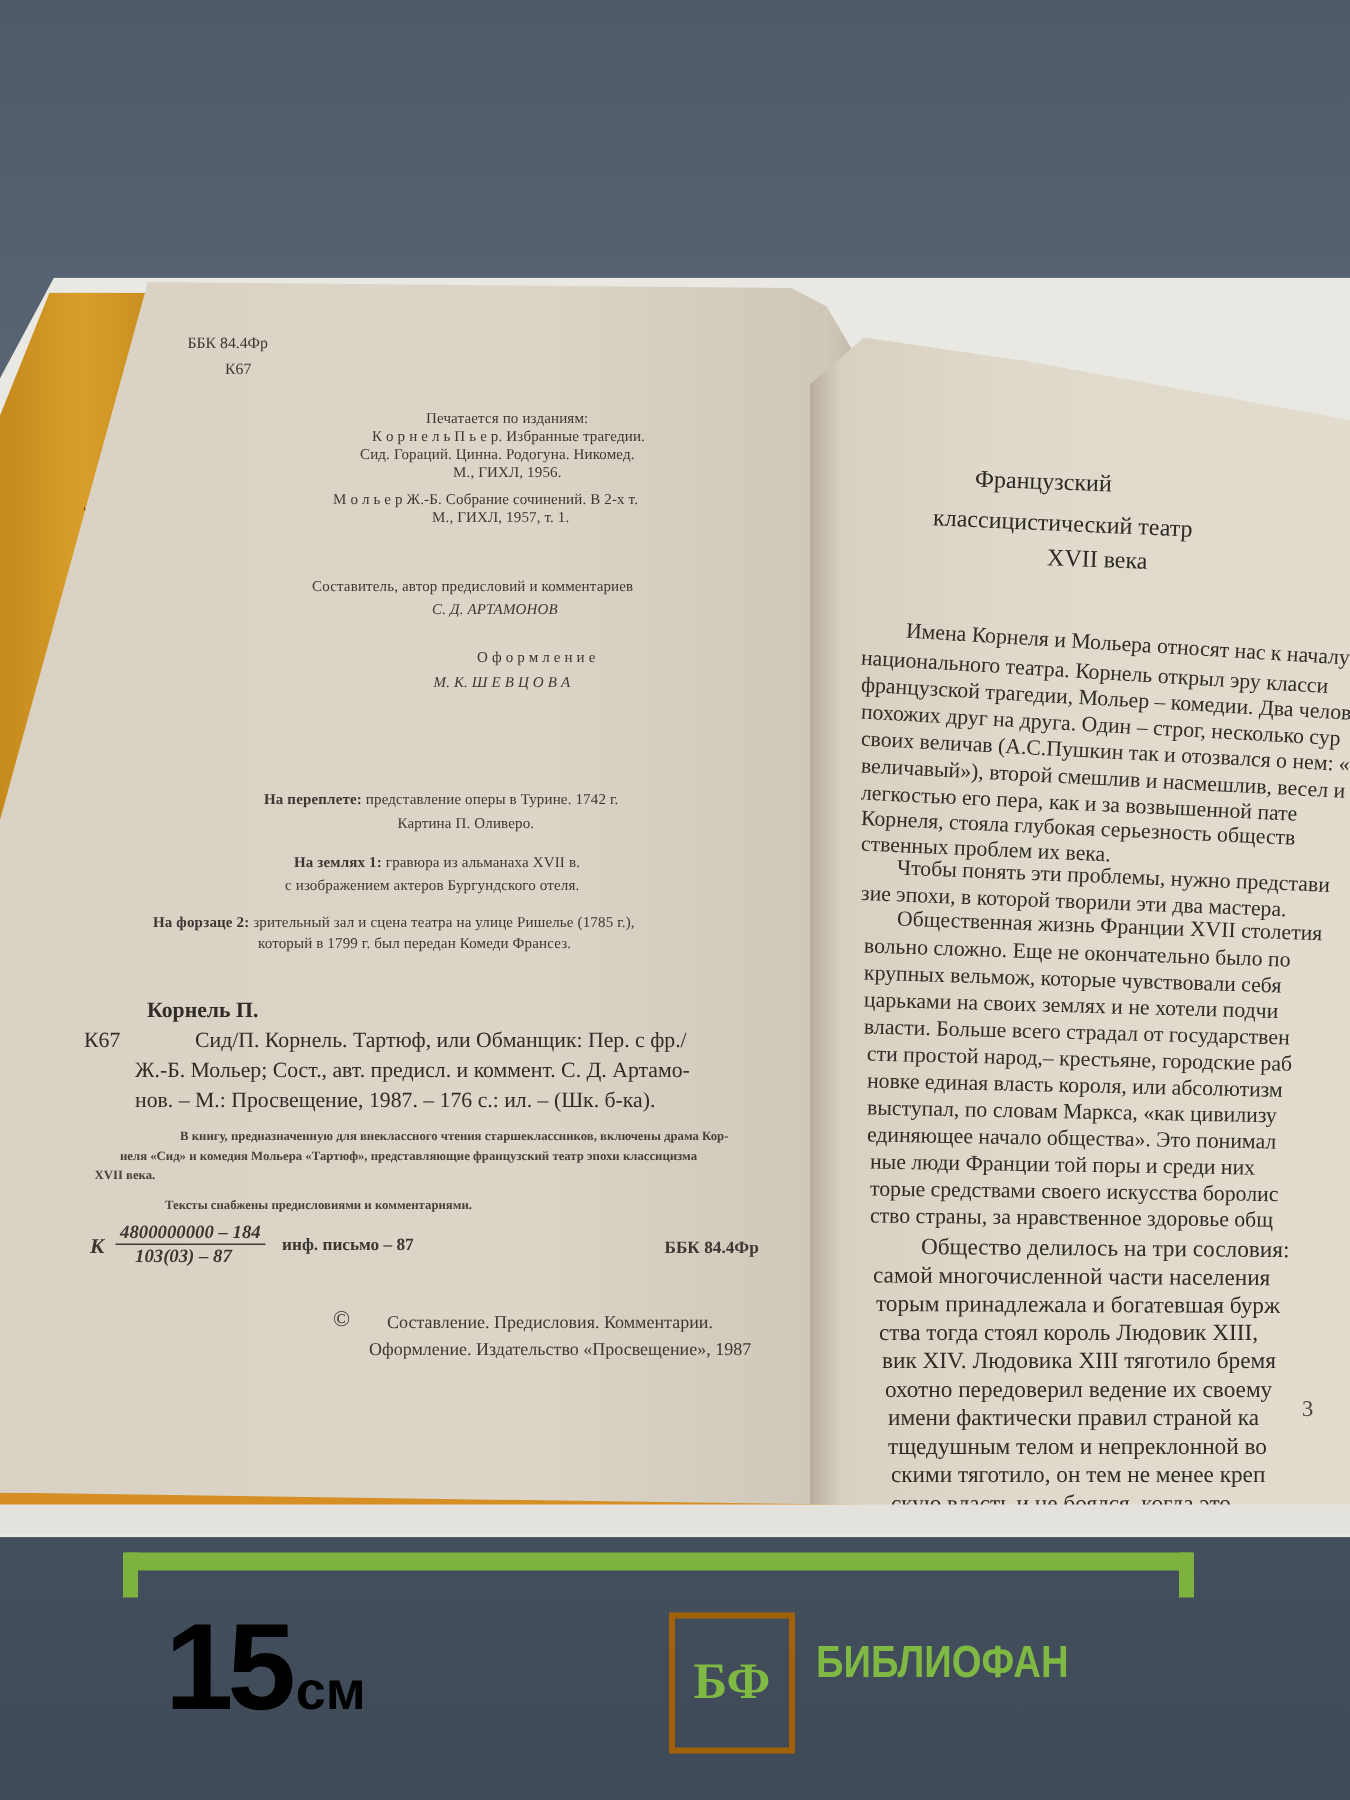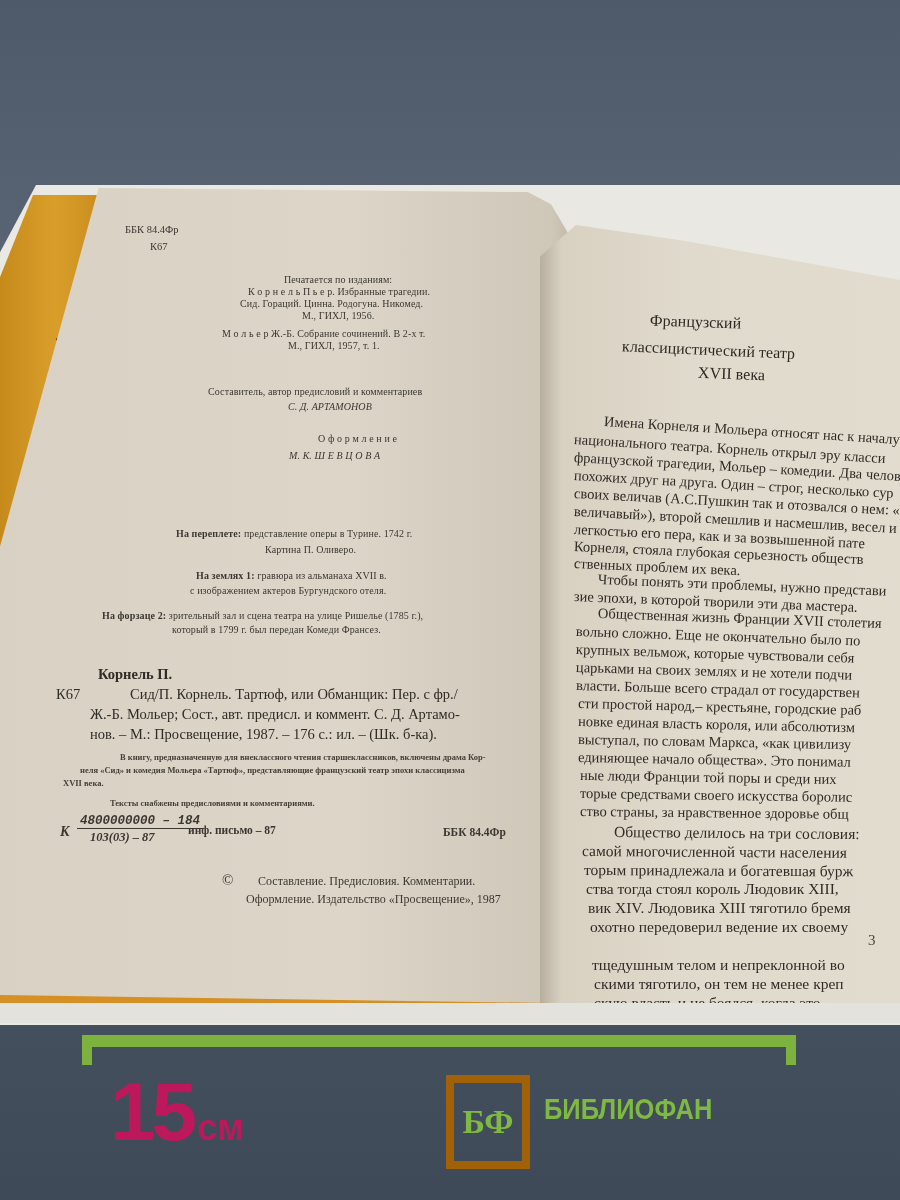--- a/index.html
+++ b/index.html
@@ -53,27 +53,27 @@
 
   .ruler-bar {
     position:absolute; left:84px; top:1035px; width:710px; height:30px;
     border-top:12px solid #7db23f; box-sizing:border-box;
   }
   .ruler-bar::before, .ruler-bar::after {
     content:""; position:absolute; top:-12px; width:10px; height:30px; background:#7db23f;
   }
   .ruler-bar::before { left:-2px; }
   .ruler-bar::after { right:-2px; }
-  .size-label { position:absolute; left:110px; top:1065px; color:#be185d;
+  .size-label { position:absolute; left:110px; top:1065px; color:#000000;
     font-family:"Liberation Sans", sans-serif; font-weight:bold; }
   .size-num { font-size:82px; letter-spacing:-4px; }
   .size-unit { font-size:36px; margin-left:4px; }
   .logo-box {
     position:absolute; left:446px; top:1075px; width:84px; height:94px;
-    border:8px solid #a16207; box-sizing:border-box;
+    border:4px solid #a16207; box-sizing:border-box;
     color:#7fb842; font-family:"Liberation Serif", serif; font-weight:bold;
     font-size:34px; display:flex; align-items:center; justify-content:center;
   }
   .logo-text { position:absolute; left:544px; top:1092px; color:#7fb842;
     font-family:"Liberation Sans", sans-serif; font-weight:bold; font-size:30px;
     letter-spacing:0px; transform:scaleX(0.85); transform-origin:left; }
 </style>
 </head>
 <body>
 
@@ -112,21 +112,21 @@
   <div class="t big" style="left:90px;top:518px;">Ж.-Б. Мольер; Сост., авт. предисл. и коммент. С. Д. Артамо-</div>
   <div class="t big" style="left:130px;top:498px;">Сид/П. Корнель. Тартюф, или Обманщик: Пер. с фр./</div>
   <div class="t big" style="left:90px;top:538px;">нов. – М.: Просвещение, 1987. – 176 с.: ил. – (Шк. б-ка).</div>
 
   <div class="t tiny" style="left:120px;top:564px;">В книгу, предназначенную для внеклассного чтения старшеклассников, включены драма Кор-</div>
   <div class="t tiny" style="left:80px;top:577px;">неля «Сид» и комедия Мольера «Тартюф», представляющие французский театр эпохи классицизма</div>
   <div class="t tiny" style="left:63px;top:590px;">XVII века.</div>
   <div class="t tiny" style="left:110px;top:610px;">Тексты снабжены предисловиями и комментариями.</div>
 
   <div class="t frac" style="left:60px;top:636px;font-size:14px;">К</div>
-  <div class="t frac" style="left:77px;top:626px;border-bottom:1px solid #3b3732;padding:0 3px;font-family:Liberation Mono, monospace;">4800000000 – 184</div>
+  <div class="t frac" style="left:77px;top:626px;border-bottom:1px solid #3b3732;padding:0 3px;">4800000000 – 184</div>
   <div class="t frac" style="left:90px;top:642px;">103(03) – 87</div>
   <div class="t sm2 bold" style="left:188px;top:636px;font-size:11.5px;">инф. письмо – 87</div>
   <div class="t sm2 bold" style="left:443px;top:638px;font-size:11.5px;">ББК 84.4Фр</div>
 
   <div class="t" style="left:222px;top:684px;font-size:15px;">©</div>
   <div class="t" style="left:246px;top:686px;font-size:12px;margin-left:12px;">Составление. Предисловия. Комментарии.</div>
   <div class="t" style="left:246px;top:704px;font-size:12px;">Оформление. Издательство «Просвещение», 1987</div>
 </div>
 
 <div class="right-page">
@@ -157,20 +157,21 @@
     <div class="rp" style="left:38px;top:524px;transform:rotate(1deg);transform-origin:left;">единяющее начало общества». Это понимал</div>
     <div class="rp" style="left:40px;top:542px;transform:rotate(0.9deg);transform-origin:left;">ные люди Франции той поры и среди них</div>
     <div class="rp" style="left:40px;top:560px;transform:rotate(0.8deg);transform-origin:left;">торые средствами своего искусства боролис</div>
     <div class="rp" style="left:40px;top:578px;transform:rotate(0.6deg);transform-origin:left;">ство страны, за нравственное здоровье общ</div>
     <div class="rp" style="left:74px;top:598px;font-size:15.5px;transform:rotate(0.5deg);transform-origin:left;">Общество делилось на три сословия:</div>
     <div class="rp" style="left:42px;top:617px;font-size:15.5px;transform:rotate(0.4deg);transform-origin:left;">самой многочисленной части населения</div>
     <div class="rp" style="left:44px;top:636px;font-size:15.5px;transform:rotate(0.3deg);transform-origin:left;">торым принадлежала и богатевшая бурж</div>
     <div class="rp" style="left:46px;top:655px;font-size:15.5px;">ства тогда стоял король Людовик XIII,</div>
     <div class="rp" style="left:48px;top:674px;font-size:15.5px;">вик XIV. Людовика XIII тяготило бремя</div>
     <div class="rp" style="left:50px;top:693px;font-size:15.5px;">охотно передоверил ведение их своему</div>
+    <div class="rp" style="left:52px;top:712px;font-size:15.5px;">имени фактически правил страной ка</div>
     <div class="rp" style="left:52px;top:731px;font-size:15.5px;">тщедушным телом и непреклонной во</div>
     <div class="rp" style="left:54px;top:750px;font-size:15.5px;">скими тяготило, он тем не менее креп</div>
     <div class="rp" style="left:54px;top:769px;font-size:15.5px;">скую власть и не боялся, когда это</div>
   </div>
 </div>
 
 <div class="rp" style="left:868px;top:932px;font-size:15px;color:#4a453f;">3</div>
 
 <div class="orange-edge"></div>
 <div class="bottom-edge"></div>

